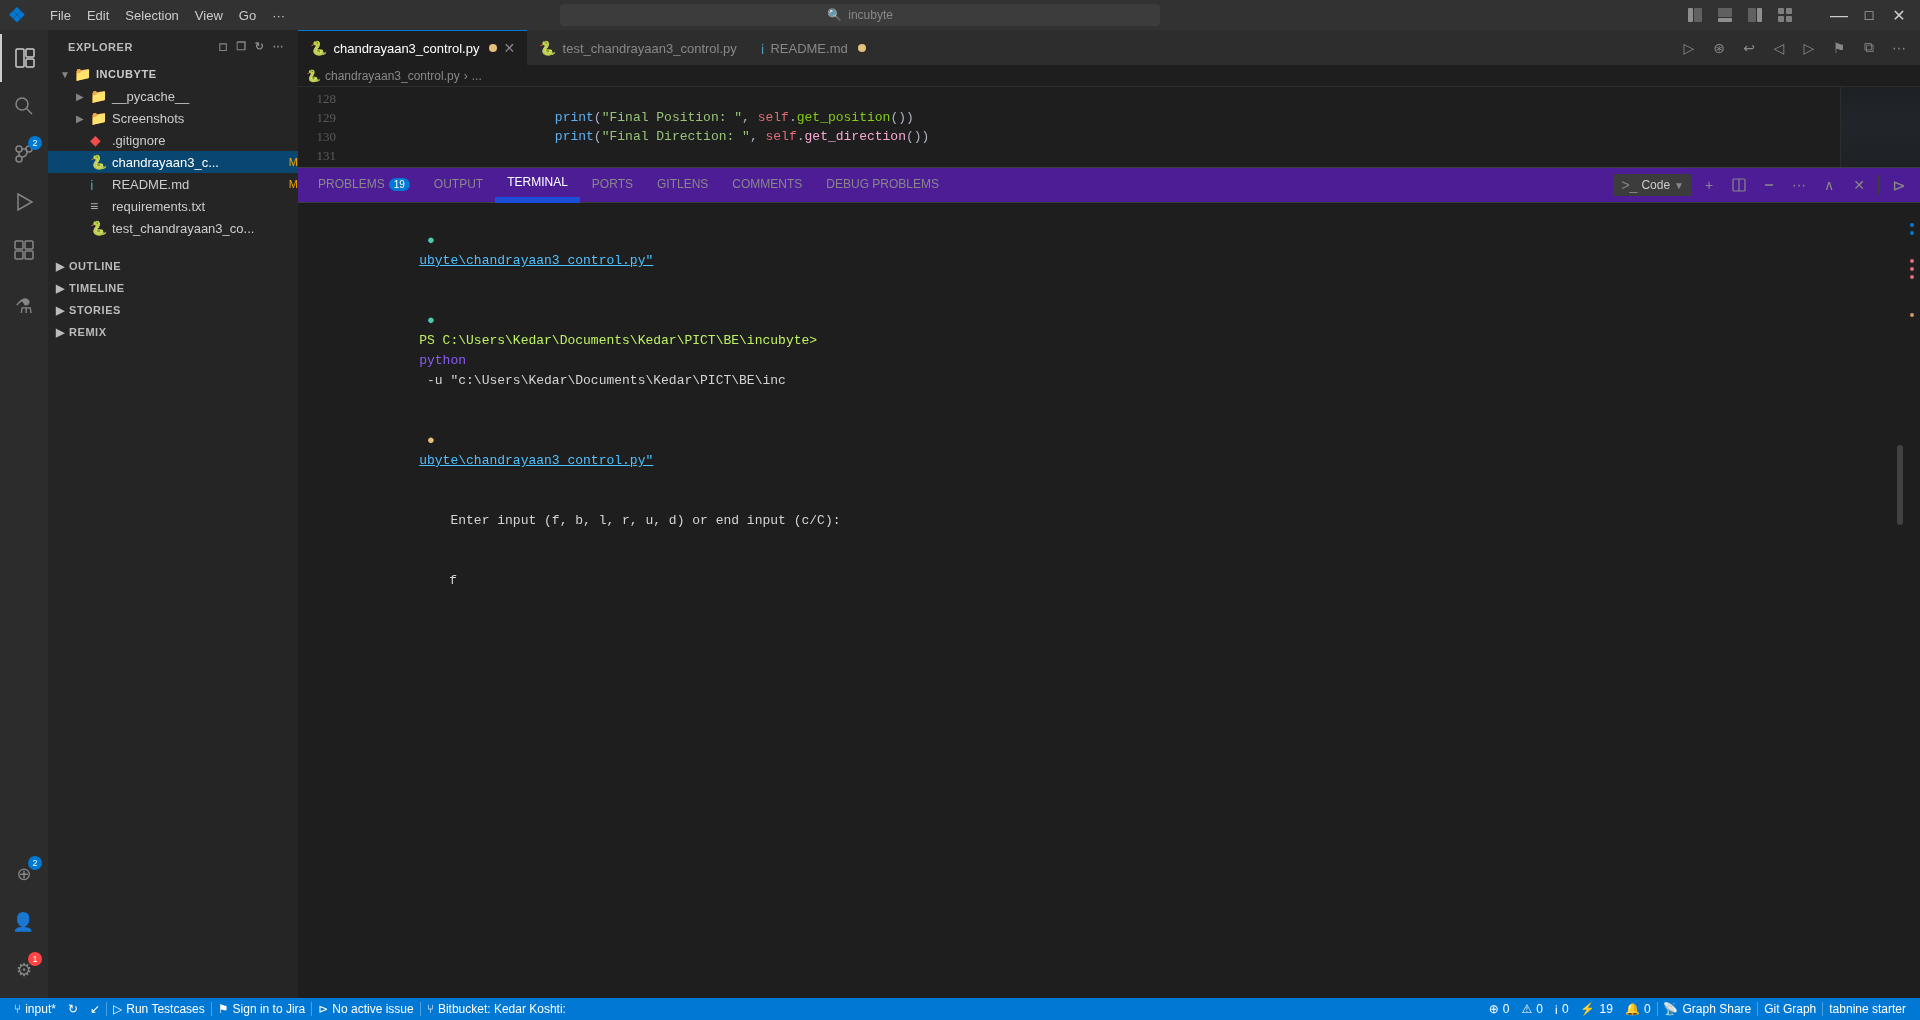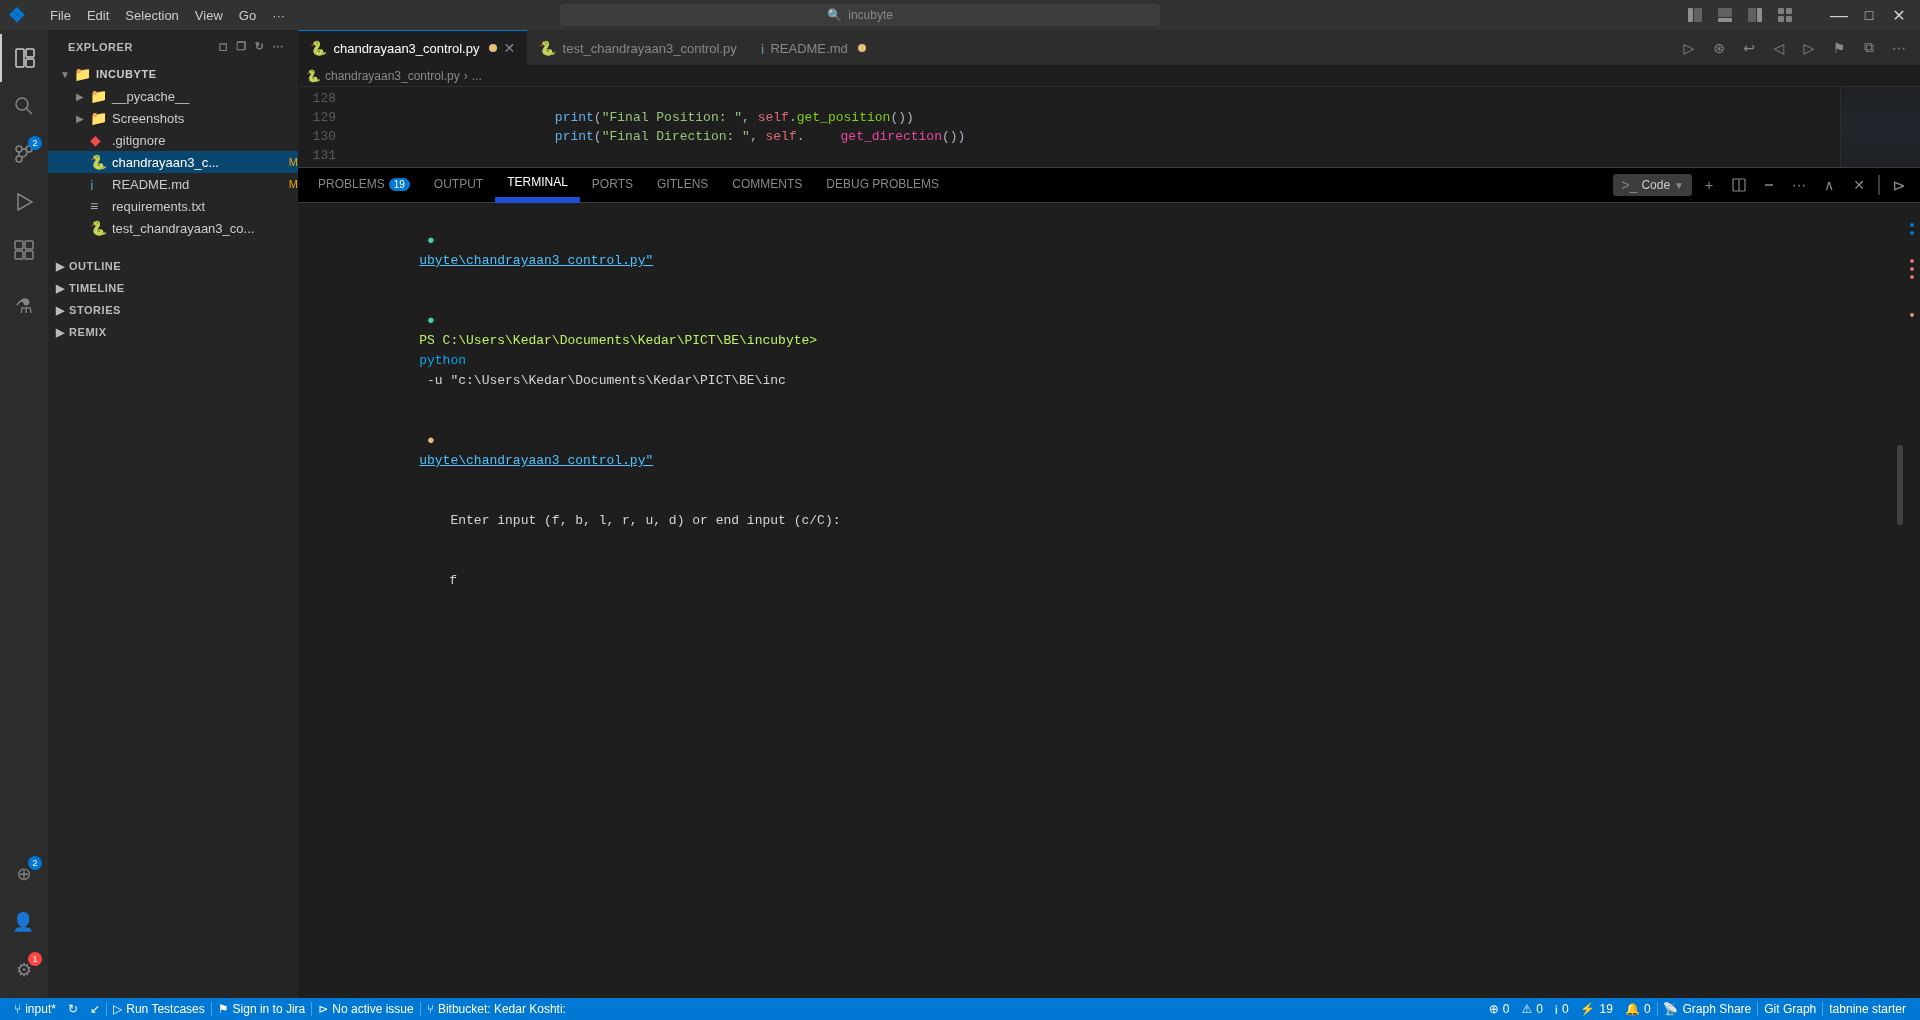--- a/index.html
+++ b/index.html
@@ -290,20 +290,21 @@
       font-size: 13px;
       line-height: 19px;
     }
     .line-num {
       width: 50px;
       text-align: right;
       padding-right: 12px;
       color: #5a5a5a;
       user-select: none;
       flex-shrink: 0;
+      font-family: Liberation Serif, serif;
     }
     .line-content {
       flex: 1;
       padding-left: 4px;
       white-space: pre;
     }
 
     
     .git-lens {
       color: #5c6370;
@@ -318,21 +319,21 @@
       background: #1e1e1e;
       display: flex;
       flex-direction: column;
       border-top: 1px solid #3c3c3c;
       flex-shrink: 0;
     }
 
     
     .panel-tabs {
       height: 35px;
-      background: #000000;
+      background: #4c1d95;
       display: flex;
       align-items: center;
       padding: 0 8px;
       gap: 0;
       border-bottom: 1px solid #3c3c3c;
       flex-shrink: 0;
     }
     .panel-tab {
       padding: 0 12px;
       height: 35px;
@@ -694,21 +695,21 @@
           <div class="code-line">
             <span class="line-num">128</span>
             <span class="line-content">
               <span style="color:#abb2bf;">            </span><span style="color:#61afef;">print</span><span style="color:#abb2bf;">(</span><span style="color:#98c379;">"Final Position: "</span><span style="color:#abb2bf;">, </span><span style="color:#e06c75;">self</span><span style="color:#abb2bf;">.</span><span style="color:#84cc16;">get_position</span><span style="color:#abb2bf;">())</span>
             </span>
           </div>
 
           <div class="code-line">
             <span class="line-num">129</span>
             <span class="line-content">
-              <span style="color:#abb2bf;">            </span><span style="color:#61afef;">print</span><span style="color:#abb2bf;">(</span><span style="color:#98c379;">"Final Direction: "</span><span style="color:#abb2bf;">, </span><span style="color:#e06c75;">self</span><span style="color:#abb2bf;">.</span><span style="color:#ec4899;margin-left:36px;">get_direction</span><span style="color:#abb2bf;">())</span>
+              <span style="color:#abb2bf;">            </span><span style="color:#61afef;">print</span><span style="color:#abb2bf;">(</span><span style="color:#98c379;">"Final Direction: "</span><span style="color:#abb2bf;">, </span><span style="color:#e06c75;">self</span><span style="color:#abb2bf;">.</span><span style="color:#f9a8d4;">get_direction</span><span style="color:#abb2bf;">())</span>
             </span>
           </div>
 
           <div class="code-line">
             <span class="line-num">130</span>
             <span class="line-content"></span>
           </div>
 
           <div class="code-line">
             <span class="line-num">131</span>
@@ -782,21 +783,21 @@
           <div class="terminal">
 
             <div class="terminal-line">
               <span style="color:#4ec9b0;"> ● </span>
               <span class="t-link">ubyte\chandrayaan3_control.py"</span>
             </div>
 
             <div class="terminal-line">
               <span style="color:#4ec9b0;"> ● </span>
               <span style="color:#bef264;">PS C:\Users\Kedar\Documents\Kedar\PICT\BE\incubyte&gt; </span>
-              <span style="color:#0ea5e9;">python</span>
+              <span style="color:#8b5cf6;">python</span>
               <span style="color:#d4d4d4;"> -u "c:\Users\Kedar\Documents\Kedar\PICT\BE\inc</span>
             </div>
 
             <div class="terminal-line">
               <span style="color:#e5c07b;"> ● </span>
               <span class="t-link">ubyte\chandrayaan3_control.py"</span>
             </div>
 
             <div class="terminal-line">
               <span style="color:#d4d4d4;">    Enter input (f, b, l, r, u, d) or end input (c/C):</span>

